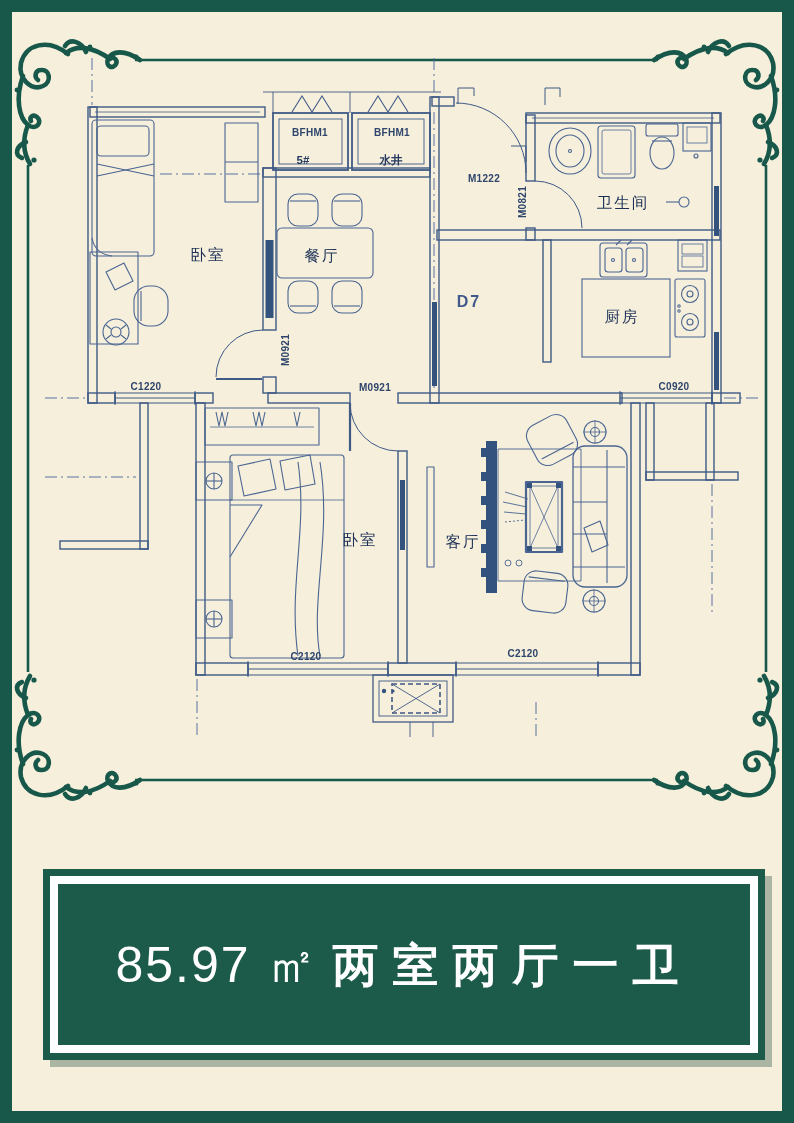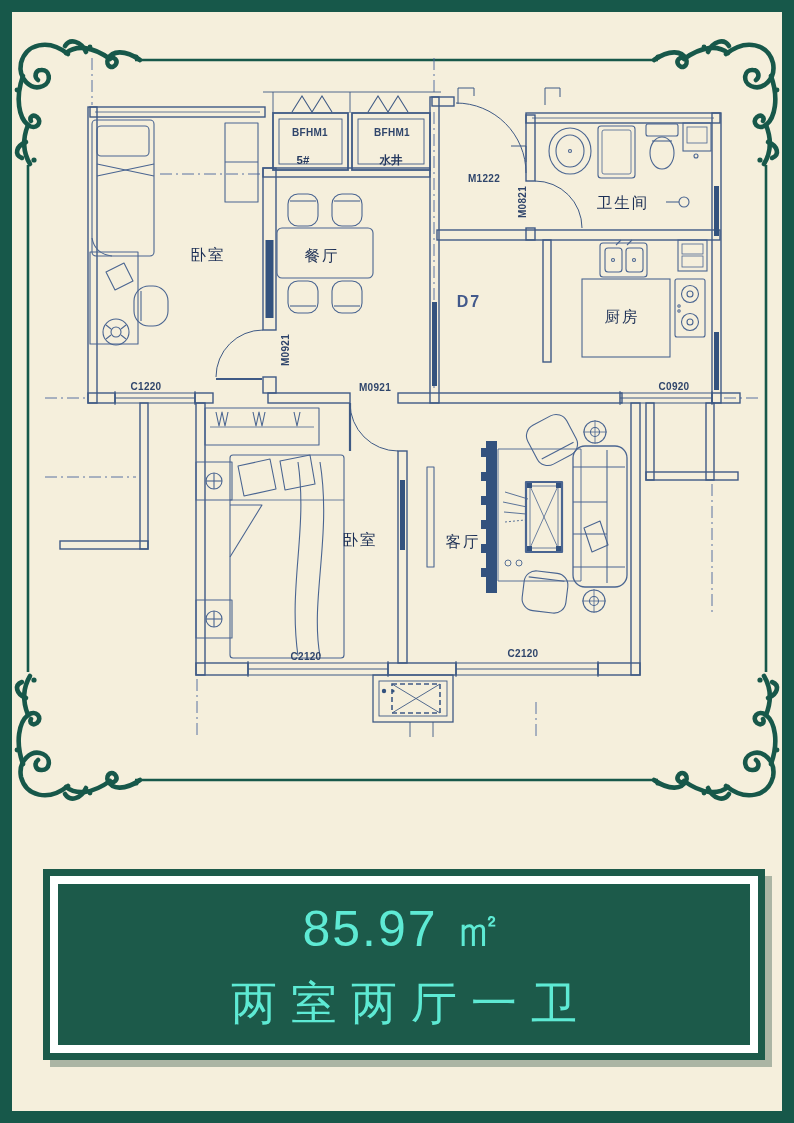--- a/index.html
+++ b/index.html
@@ -14,25 +14,25 @@
   .code-label{font-family:"Liberation Sans","DejaVu Sans",sans-serif;font-size:10px;font-weight:bold;fill:#2f456b;text-anchor:middle;letter-spacing:.3px;}
   .code-big{font-family:"Liberation Sans","DejaVu Sans",sans-serif;font-size:16px;font-weight:bold;fill:#42598b;letter-spacing:2px;text-anchor:middle;}
   .shaft-sub{font-family:"Liberation Sans","DejaVu Sans",sans-serif;font-size:11.5px;font-weight:bold;fill:#25395f;text-anchor:middle;}
   
   .info-box{
     position:absolute;left:31px;top:857px;width:722px;height:191px;
     background:#1c5a4a;box-shadow:7px 7px 0 rgba(16,60,48,.32);
   }
   .info-frame{position:absolute;inset:7px;border:8px solid #ffffff;}
   .info-content{
-    position:absolute;inset:0;display:flex;flex-direction:column;align-items:center;
-    justify-content:center;row-gap:26px;color:#5eead4;z-index:2;
+    position:absolute;inset:0;display:flex;flex-direction:row;align-items:center;
+    justify-content:center;row-gap:26px;color:#ffffff;z-index:2;
   }
   .area-text{font-size:50px;font-weight:300;letter-spacing:2px;line-height:1;}
-  .layout-text{font-size:46px;font-weight:400;letter-spacing:14px;padding-left:14px;line-height:1;}
+  .layout-text{font-size:46px;font-weight:700;letter-spacing:14px;padding-left:14px;line-height:1;}
 </style>
 </head>
 <body>
 
 <div class="page">
 
 <svg class="plan-svg" viewBox="0 0 794 1123">
   <defs>
     <g id="corner-flourish" fill="none" stroke="#17584a" stroke-width="4.6" stroke-linecap="round">
       <path d="M112,0 C96,-11 84,-9 80,-1 C77,6 85,10 88,4 C90,0 86,-3 83,-2"></path>

